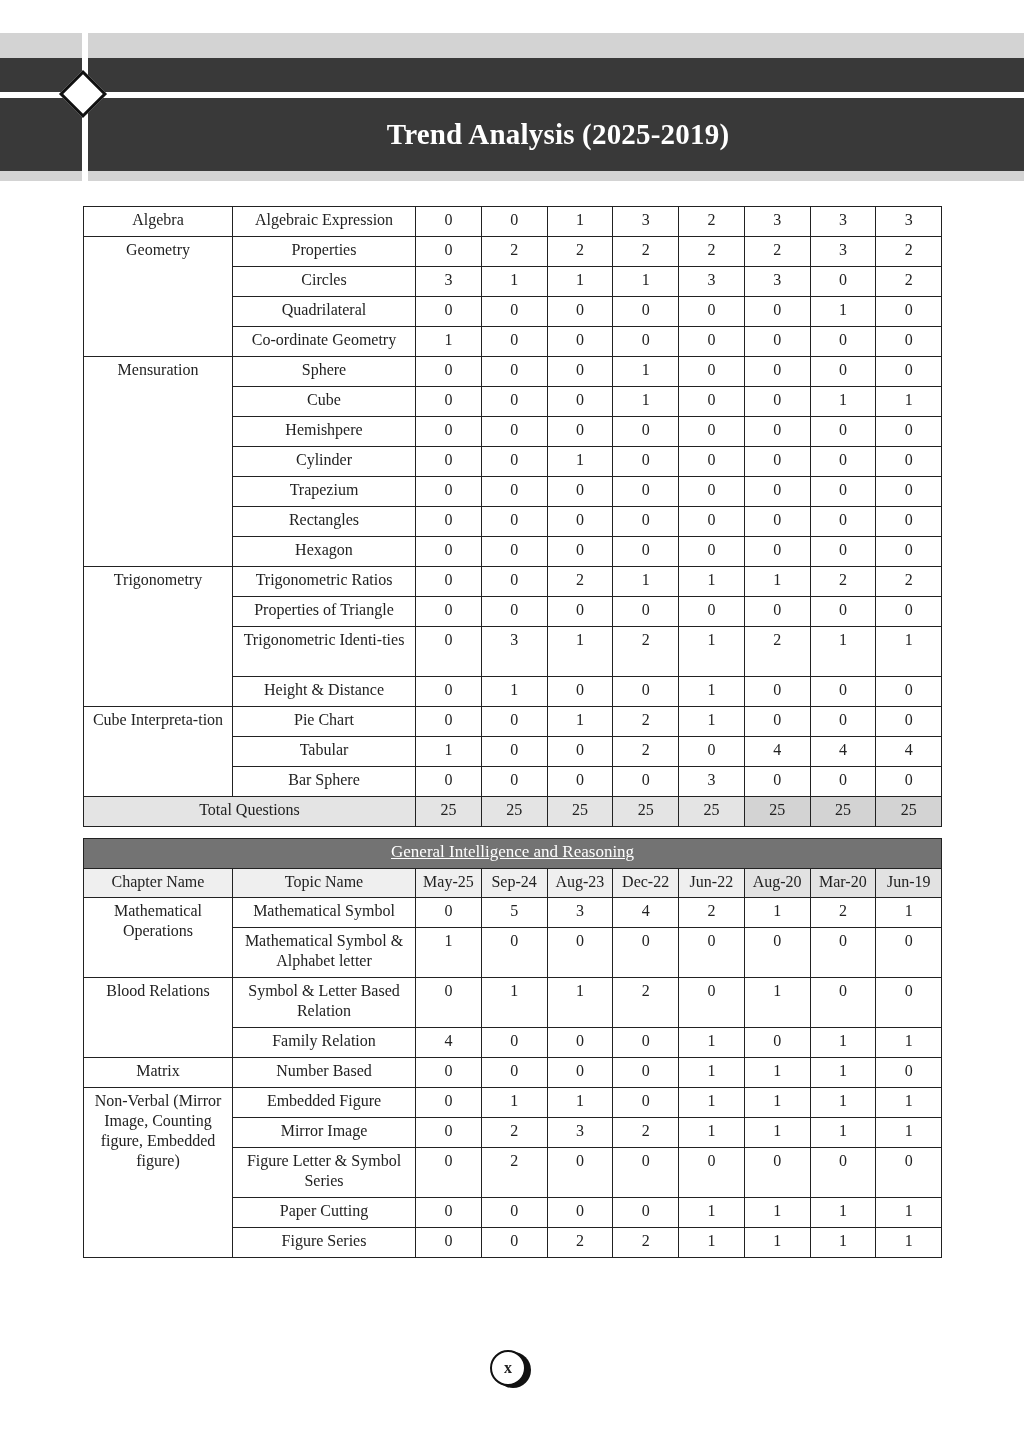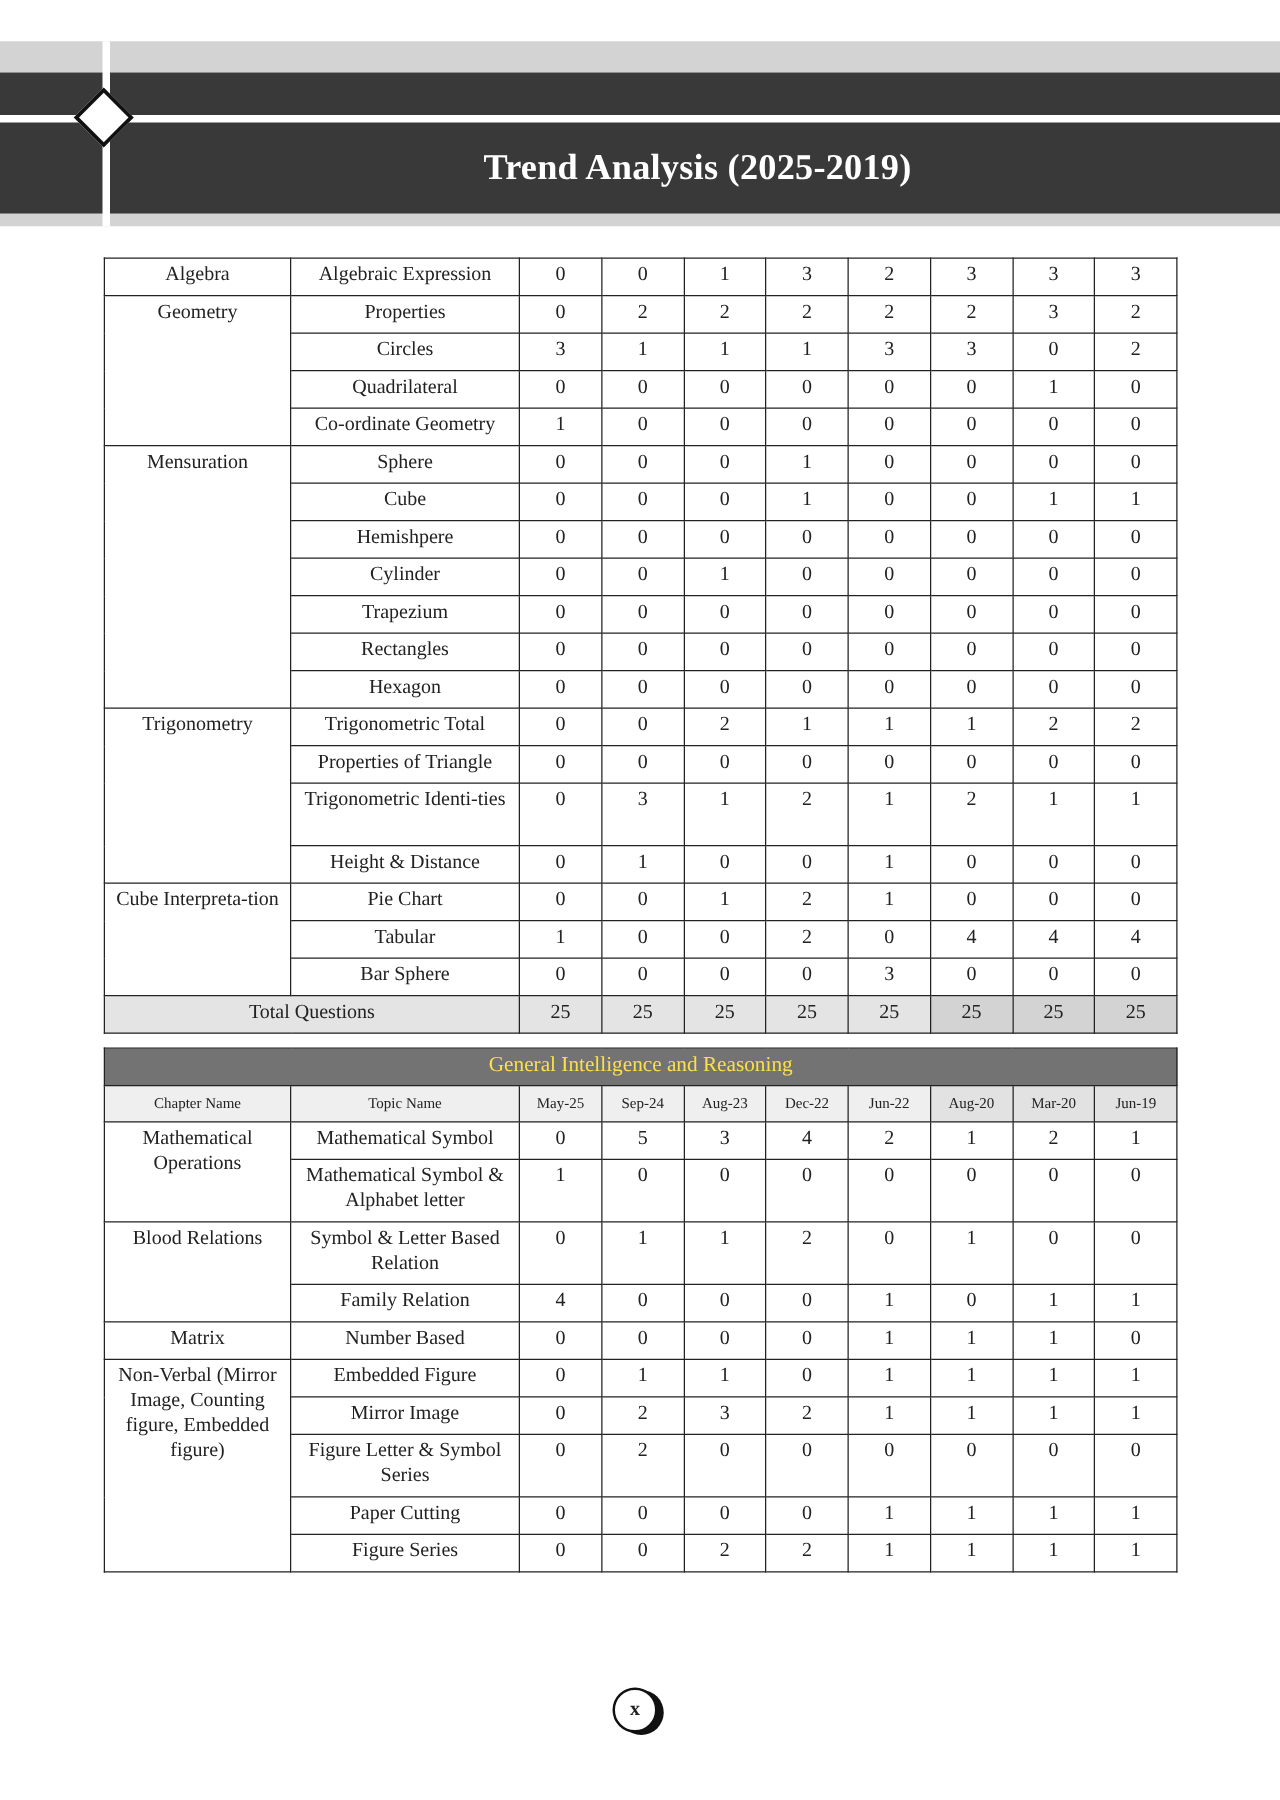--- a/index.html
+++ b/index.html
@@ -27,22 +27,22 @@
                 padding: 3px 2px 2px 2px; line-height: 20px; font-weight: normal; }
   table.trend col.c-chapter { width: 149px; }
   table.trend col.c-topic   { width: 183px; }
   table.trend col.c-val     { width: 65.75px; }
   .t1 { top: 206px; }
   .t2 { top: 838px; }
   tr.r1 td { height: 24px; }
   tr.r2 td { height: 44px; }
   .total td { background: #e4e4e4; font-weight: bold; }
   .total td.dk { background: #d3d3d3; }
-  .section-head th { background: #737373; color: #fde047; font-size: 17px; height: 24px; }
-  .col-head th { background: #efefef; font-weight: bold; font-size: 12px; height: 23px; margin-left: 46px; }
+  .section-head th { background: #737373; color: #ffffff; font-size: 17px; height: 24px; text-decoration: underline; }
+  .col-head th { background: #efefef; font-weight: bold; font-size: 16px; height: 23px; margin-left: 46px; }
   .col-head th.dk { background: #e2e2e2; }
 
   
   .page-num { position: absolute; left: 490px; top: 1350px; width: 36px; height: 36px; }
   .page-num .shadow { position: absolute; left: 5px; top: 2px; width: 36px; height: 36px;
                       border-radius: 50%; background: #111; }
   .page-num .circle { position: absolute; left: 0; top: 0; width: 32px; height: 32px; border-radius: 50%;
                       background: #fff; border: 2px solid #111; text-align: center; line-height: 32px;
                       font-family: "Liberation Serif", serif; font-weight: bold; font-size: 16px; }
 </style>
@@ -204,21 +204,21 @@
         <td>0</td>
         <td>0</td>
         <td>0</td>
         <td>0</td>
         <td>0</td>
         <td>0</td>
         <td>0</td>
       </tr>
       <tr class="r1">
         <td rowspan="4">Trigonometry</td>
-        <td>Trigonometric Total</td>
+        <td>Trigonometric Ratios</td>
         <td>0</td>
         <td>0</td>
         <td>2</td>
         <td>1</td>
         <td>1</td>
         <td>1</td>
         <td>2</td>
         <td>2</td>
       </tr>
       <tr class="r1">

